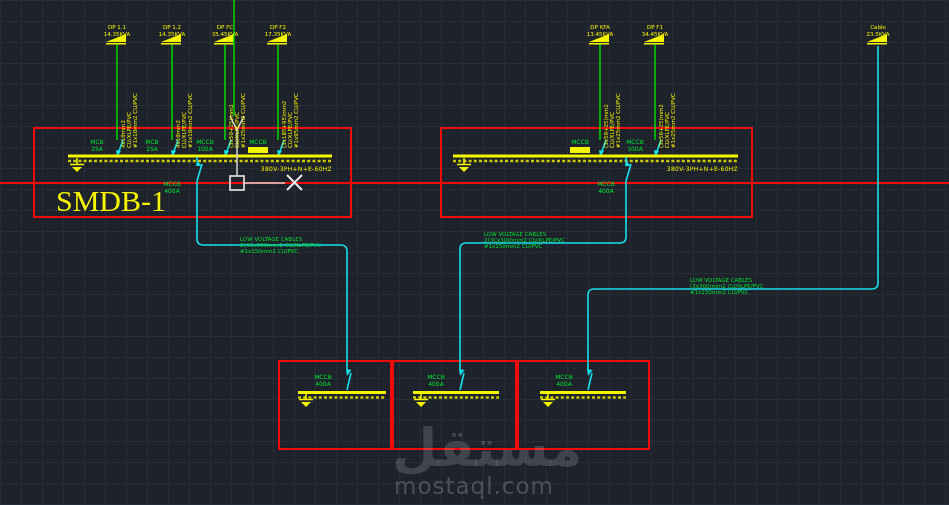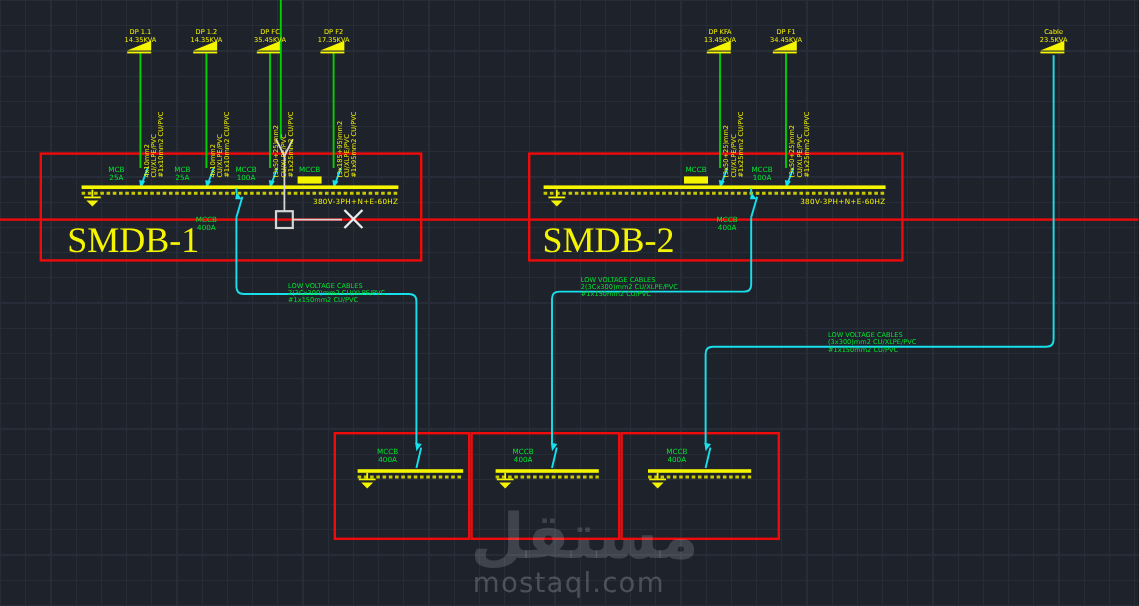--- a/index.html
+++ b/index.html
@@ -168,21 +168,20 @@
       <line class="gray" x1="237" y1="130" x2="244" y2="116"></line>
       <line class="gray" x1="237" y1="130" x2="237" y2="176"></line>
       <rect class="gray" x="230" y="176" width="14" height="14" style="stroke-width:1.8"></rect>
       <line class="gray" x1="244" y1="183" x2="285" y2="183"></line>
       <line class="grayx" x1="287" y1="175" x2="302" y2="190"></line>
       <line class="grayx" x1="302" y1="175" x2="287" y2="190"></line>
     </g>
   </svg>
 
   <div class="abs panel-title" style="left:56px;top:186px;">SMDB-1</div>
-  <div class="abs panel-title" style="left:452px;top:186px;">SMDB-2</div>
 
   <div class="abs busspec" style="left:222px;top:165px;width:110px;">380V-3PH+N+E-60HZ</div>
   <div class="abs busspec" style="left:628px;top:165px;width:110px;">380V-3PH+N+E-60HZ</div>
 
   <div class="abs tinyY" style="left:91px;top:24px;width:52px;">
     <div>DP 1.1</div>
       <div>14.35KVA</div>
   </div>
   <div class="abs tinyY" style="left:146px;top:24px;width:52px;">
     <div>DP 1.2</div>

